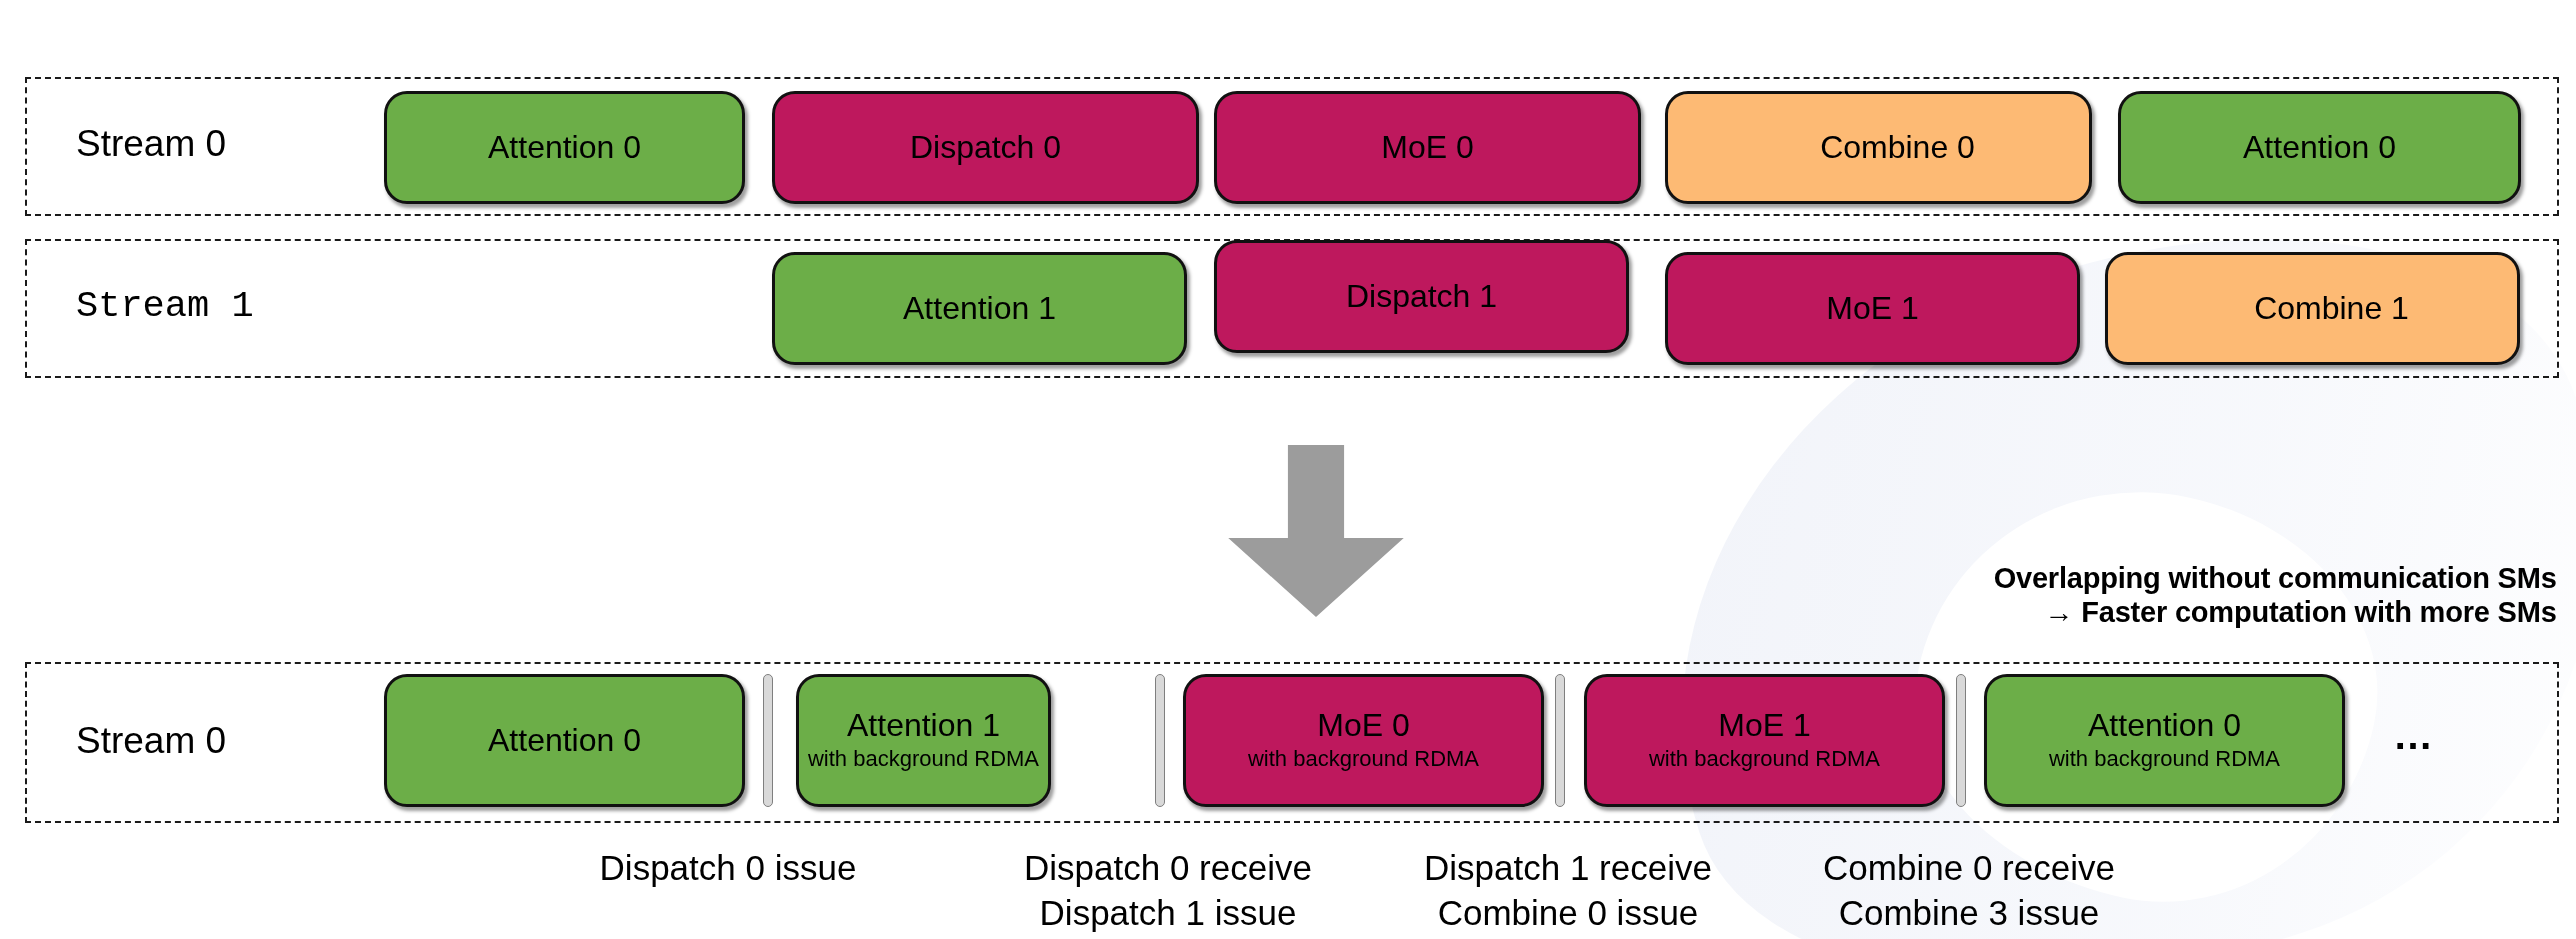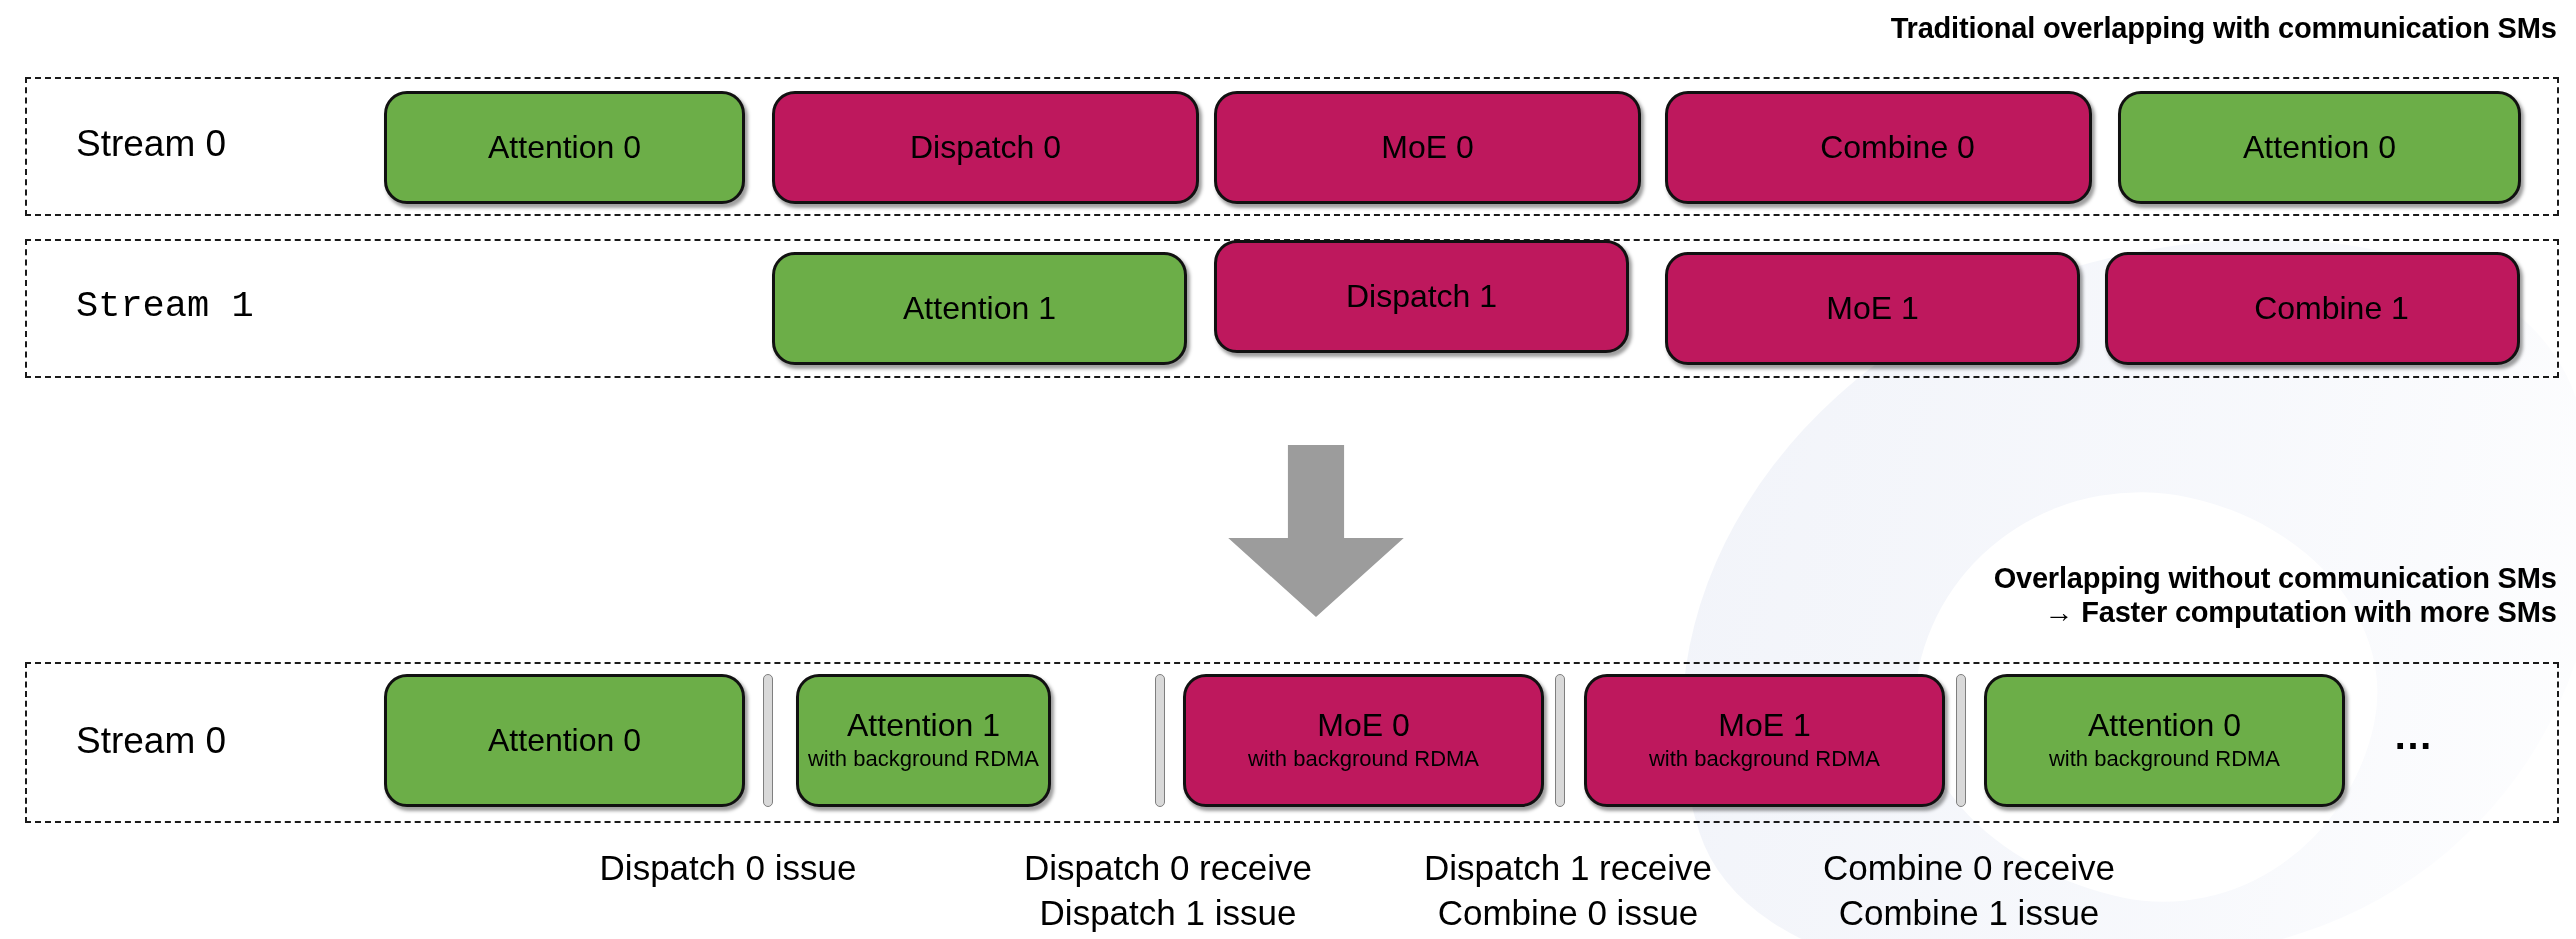--- a/index.html
+++ b/index.html
@@ -121,21 +121,21 @@
     font-size: 22px;
     line-height: 1.15;
     margin-top: 2.6px;
     white-space: nowrap;
   }
   .block.two-line .title { margin-top: -1.8px; }
 
   .c-attention { background: #6CAE48; }
   .c-dispatch  { background: #be185d; }
   .c-moe       { background: #be185d; }
-  .c-combine   { background: #be185d; padding-left: 38px; }
+  .c-combine   { background: #fdba74; padding-left: 38px; }
 
   
   .sep {
     position: absolute;
     z-index: 6;
     width: 9.7px;
     background: #D9D9D9;
     border: 1.3px solid #7f7f7f;
     border-radius: 5.3px;
     box-sizing: border-box;
@@ -174,21 +174,20 @@
 </style>
 </head>
 <body>
 
 <div id="canvas">
 
   <div class="wm wm1"></div>
   <div class="wm wm2"></div>
   <div class="wm wm3"></div>
 
-  <div class="heading" id="heading-top">Traditional overlapping with communication SMs</div>
 
   <div class="heading" id="heading-bottom">Overlapping without communication SMs
 → Faster computation with more SMs</div>
 
   <div class="lane" id="lane-0"></div>
   <div class="lane" id="lane-1"></div>
   <div class="lane" id="lane-2"></div>
 
   <div class="lane-label" id="label-stream0">Stream 0</div>
   <div class="lane-label" id="label-stream1">Stream 1</div>
@@ -251,17 +250,17 @@
       <div class="sep" style="left: 1155px; top: 674px; height: 133px;"></div>
       <div class="sep" style="left: 1555px; top: 674px; height: 133px;"></div>
       <div class="sep" style="left: 1956px; top: 674px; height: 133px;"></div>
       <div id="ellipsis" style="left: 2393px; top: 713px;">…</div>
       <div class="caption" style="left: 561px; top: 846px; width: 334px;">Dispatch 0 issue</div>
       <div class="caption" style="left: 1001px; top: 846px; width: 334px;">Dispatch 0 receive
 Dispatch 1 issue</div>
       <div class="caption" style="left: 1401px; top: 846px; width: 334px;">Dispatch 1 receive
 Combine 0 issue</div>
       <div class="caption" style="left: 1802px; top: 846px; width: 334px;">Combine 0 receive
-Combine 1 issue</div>
+Combine 3 issue</div>
     </div>
 
 </div>
 
 
 </body></html>

